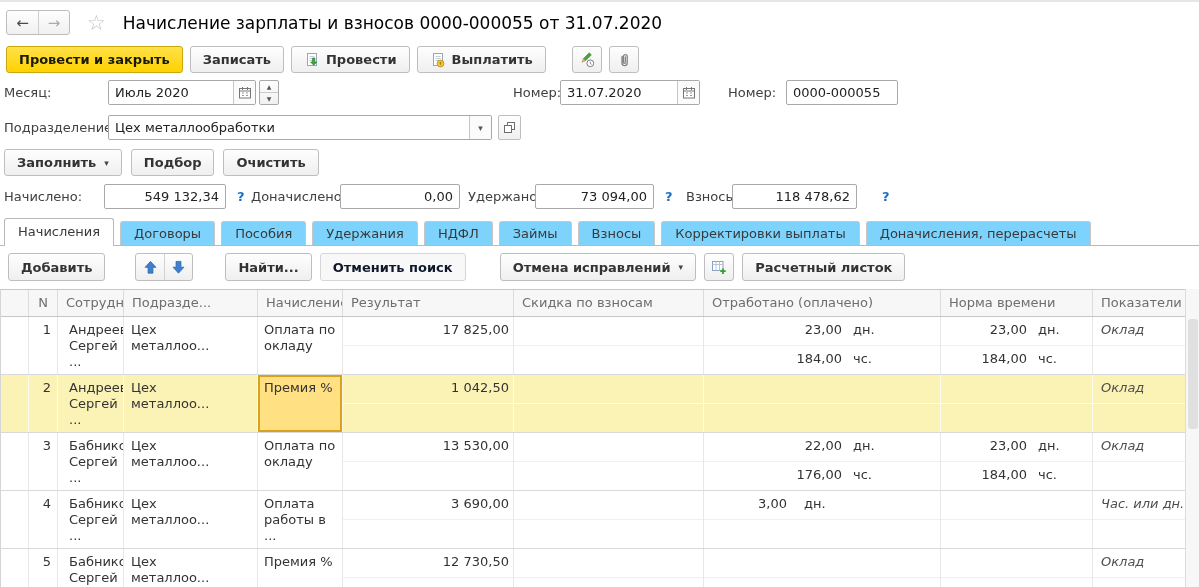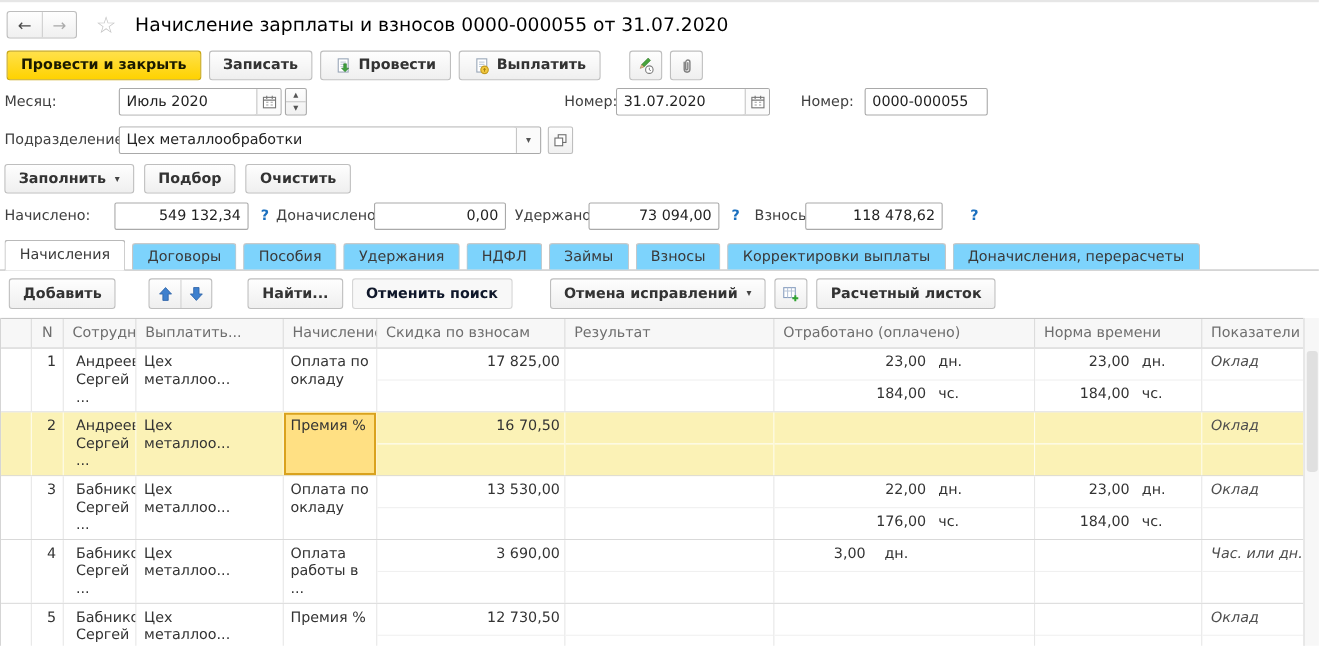--- a/index.html
+++ b/index.html
@@ -280,24 +280,24 @@
         </span>
     </div>
     <div class="btn small">Расчетный листок</div>
   </div>
 
   <div class="table">
     <div class="thead">
       <div></div>
       <div class="hn">N</div>
       <div>Сотрудник</div>
-      <div>Выплатить...</div>
+      <div>Подразде...</div>
       <div>Начисление</div>
+      <div>Результат</div>
       <div>Скидка по взносам</div>
-      <div>Результат</div>
       <div>Отработано (оплачено)</div>
       <div>Норма времени</div>
       <div>Показатели</div>
     </div>
     <div class="tbody">
         <div class="trow">
     <div class="c marker"></div>
     <div class="c n">1</div>
     <div class="c emp">Андреев
 Сергей ...</div>
@@ -348,21 +348,21 @@
   </div>
         <div class="trow hl">
     <div class="c marker"></div>
     <div class="c n">2</div>
     <div class="c emp">Андреев
 Сергей ...</div>
     <div class="c dept">Цех
 металлоо...</div>
     <div class="c accr sel">Премия %</div>
     <div class="c split">
-            <div class="half val">16 70,50</div>
+            <div class="half val">1 042,50</div>
             <div class="half"></div>
           </div>
     <div class="c split">
             <div class="half"></div>
             <div class="half"></div>
           </div>
     <div class="c split worked">
       <div class="half">
               <div class="pair">
                 <span class="pv"></span>

